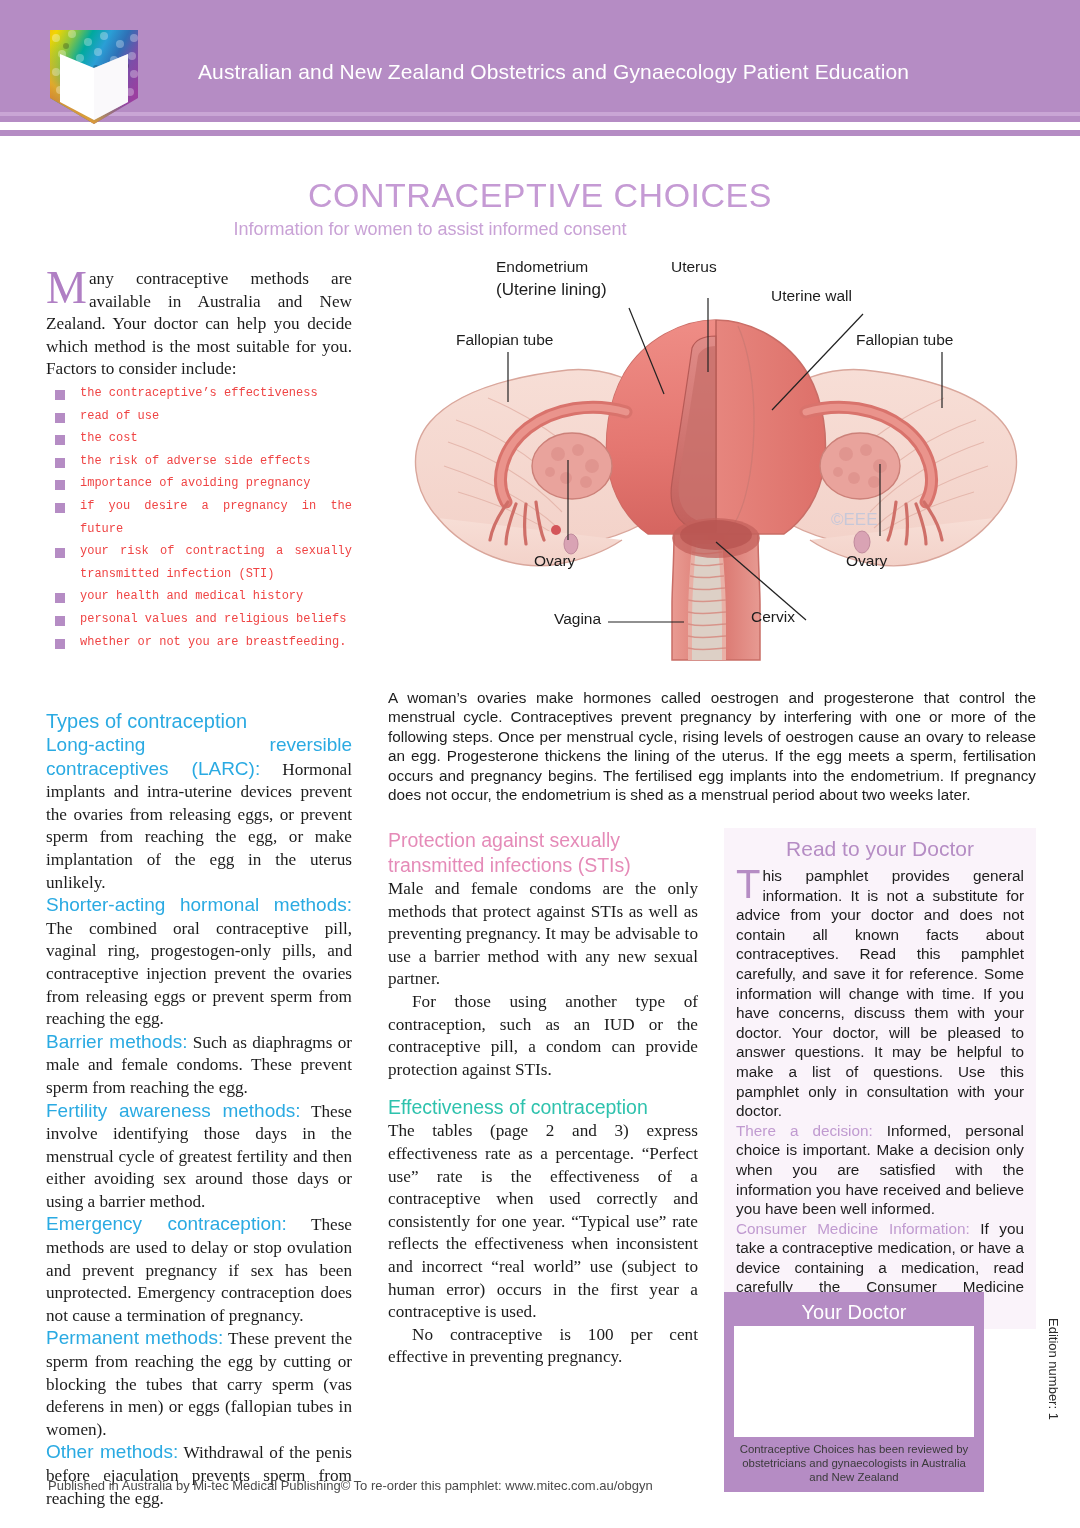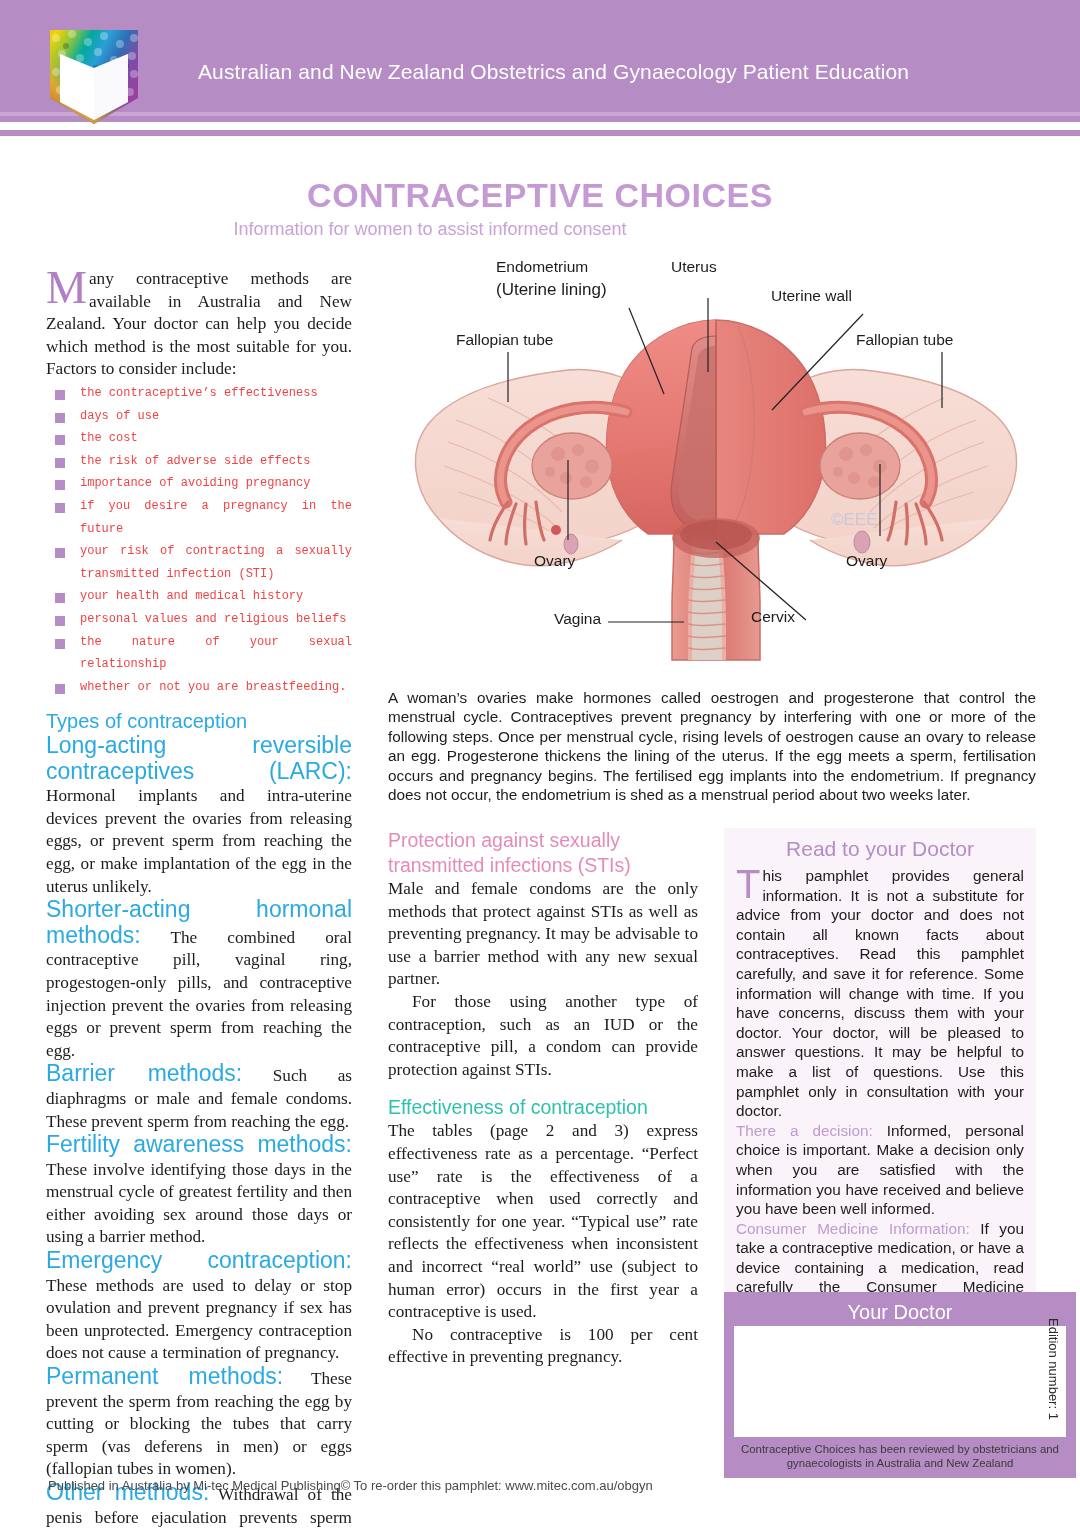--- a/index.html
+++ b/index.html
@@ -34,21 +34,21 @@
   .header-title {
     position:absolute; left:198px; top:60px;
     font-size:21px; color:#ffffff; letter-spacing:.1px;
     white-space:nowrap;
   }
 
   
   .doc-title {
     position:absolute; left:0; top:176px; width:1080px;
     text-align:center; font-size:34px; color:#c59ad4;
-    letter-spacing:.5px; font-weight:700;
+    letter-spacing:.5px; font-weight:400;
   }
   .doc-sub {
     position:absolute; left:0; top:219px; width:860px;
     text-align:center; font-size:18px; color:#c9a2d6; font-weight:400;
   }
 
   
   .serif {
     font-family:"Liberation Serif", serif;
     font-size:17.2px; line-height:22.6px; color:#1c1c1c;
@@ -76,21 +76,21 @@
     content:""; position:absolute; left:9px; top:8px;
     width:10px; height:10px; background:#b58cc4;
   }
 
   
   .h-section {
     font-family:"Liberation Sans", sans-serif;
     font-size:20px; color:#2aaae2; font-weight:400;
     line-height:25px; margin-top:24px;
   }
-  .lead-blue { color:#2aaae2; font-family:"Liberation Sans", sans-serif; font-size:23px; }
+  .lead-blue { color:#2aaae2; font-family:"Liberation Sans", sans-serif; font-size:19px; }
 
   .col-left2 {
     position:absolute; left:46px; top:685px; width:306px;
   }
   .col-left2 p { margin-bottom:0px; }
 
   
   .diagram {
     position:absolute; left:386px; top:252px; width:660px; height:420px;
   }
@@ -137,21 +137,21 @@
   .panel-body {
     font-size:15.3px; line-height:19.6px; color:#1c1c1c; text-align:justify;
   }
   .panel-drop {
     float:left; font-size:40px; line-height:32px; color:#b58cc4;
     padding:2px 2px 0 0;
   }
   .lead-purple { color:#c09ad0; }
 
   .your-doctor {
-    position:absolute; left:724px; top:1292px; width:352px;
+    position:absolute; left:724px; top:1292px; width:260px;
     background:#b58cc4; padding:6px 10px 8px 10px;
   }
   .your-doctor-title {
     text-align:center; color:#ffffff; font-size:20px;
     font-weight:400; line-height:28px;
   }
   .your-doctor-box {
     background:#ffffff; height:111px; width:100%;
   }
   .your-doctor-note {
@@ -244,29 +244,28 @@
 
   <div class="doc-title">CONTRACEPTIVE CHOICES</div>
   <div class="doc-sub">Information for women to assist informed consent</div>
 
   <div class="col-left">
     <div class="serif dropcap-para">
       <span class="dropcap">M</span><span>any contraceptive methods are available in Australia and New Zealand. Your doctor can help you decide which method is the most suitable for you. Factors to consider include:</span>
     </div>
     <ul class="factors">
       <li>the contraceptive’s effectiveness</li>
-      <li>days of use</li>
+      <li>read of use</li>
       <li>the cost</li>
       <li>the risk of adverse side effects</li>
       <li>importance of avoiding pregnancy</li>
       <li>if you desire a pregnancy in the future</li>
       <li>your risk of contracting a sexually transmitted infection (STI)</li>
       <li>your health and medical history</li>
       <li>personal values and religious beliefs</li>
-      <li>the nature of your sexual relationship</li>
       <li>whether or not you are breastfeeding.</li>
     </ul>
   </div>
 
   <div class="col-left2">
     <div class="h-section">Types of contraception</div>
 
     <p class="serif">
       <span class="lead-blue">Long-acting reversible contraceptives (LARC):</span><span> Hormonal implants and intra-uterine devices prevent the ovaries from releasing eggs, or prevent sperm from reaching the egg, or make implantation of the egg in the uterus unlikely.</span>
     </p>

